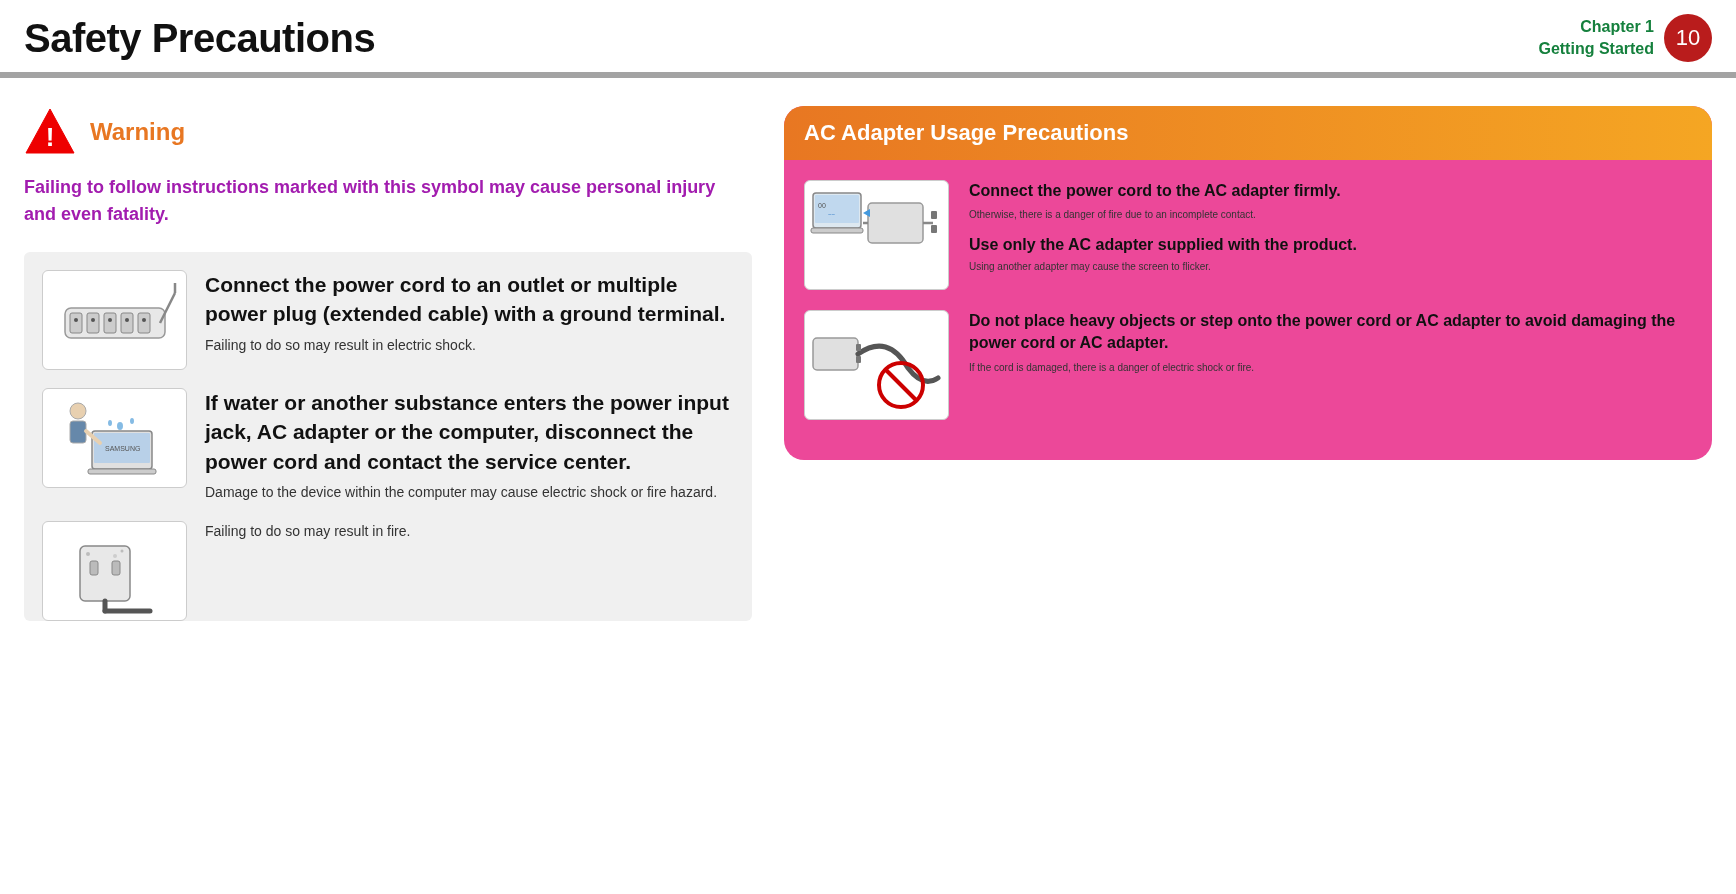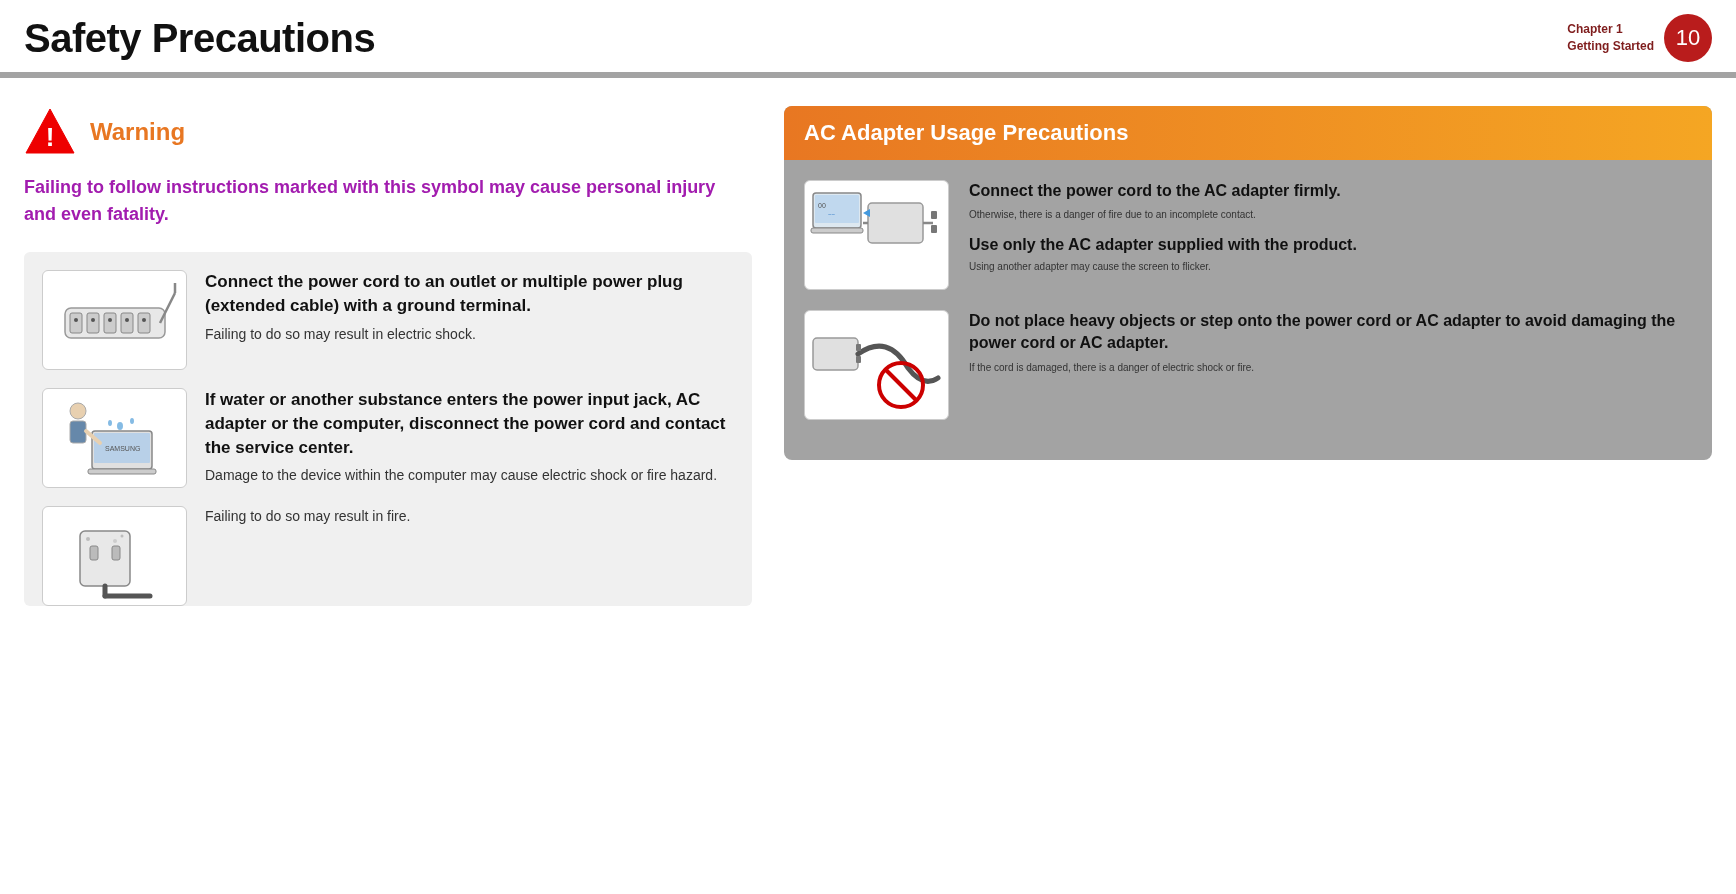--- a/index.html
+++ b/index.html
@@ -26,23 +26,23 @@
       font-weight: 900;
       color: #111;
       letter-spacing: -0.5px;
     }
     .header-right {
       display: flex;
       align-items: center;
       gap: 10px;
     }
     .chapter-text {
-      text-align: left;
-      color: #7f1d1d;
-      font-size: 12px;
+      text-align: right;
+      color: #15803d;
+      font-size: 16px;
       font-weight: 700;
       line-height: 1.4;
     }
     .chapter-badge {
       background: #b91c1c;
       color: #fff;
       border-radius: 50%;
       width: 48px;
       height: 48px;
       display: flex;
@@ -116,36 +116,36 @@
       border-radius: 6px;
       display: flex;
       align-items: center;
       justify-content: center;
       overflow: hidden;
     }
     .item-text {
       flex: 1;
     }
     .item-title {
-      font-size: 17px;
+      font-size: 21px;
       font-weight: 800;
       color: #111;
       line-height: 1.4;
       margin-bottom: 6px;
     }
     .item-desc {
       font-size: 14px;
       color: #333;
       line-height: 1.5;
     }
 
     
     .ac-section {
-      background: #a3a3a3;
-      border-radius: 8px;
+      background: #ec4899;
+      border-radius: 20px;
       overflow: hidden;
     }
     .ac-header {
       background: linear-gradient(to right, #e87722, #f5a623);
       padding: 14px 20px;
       font-size: 22px;
       font-weight: 800;
       color: #fff;
       border-radius: 6px 6px 0 0;
     }

